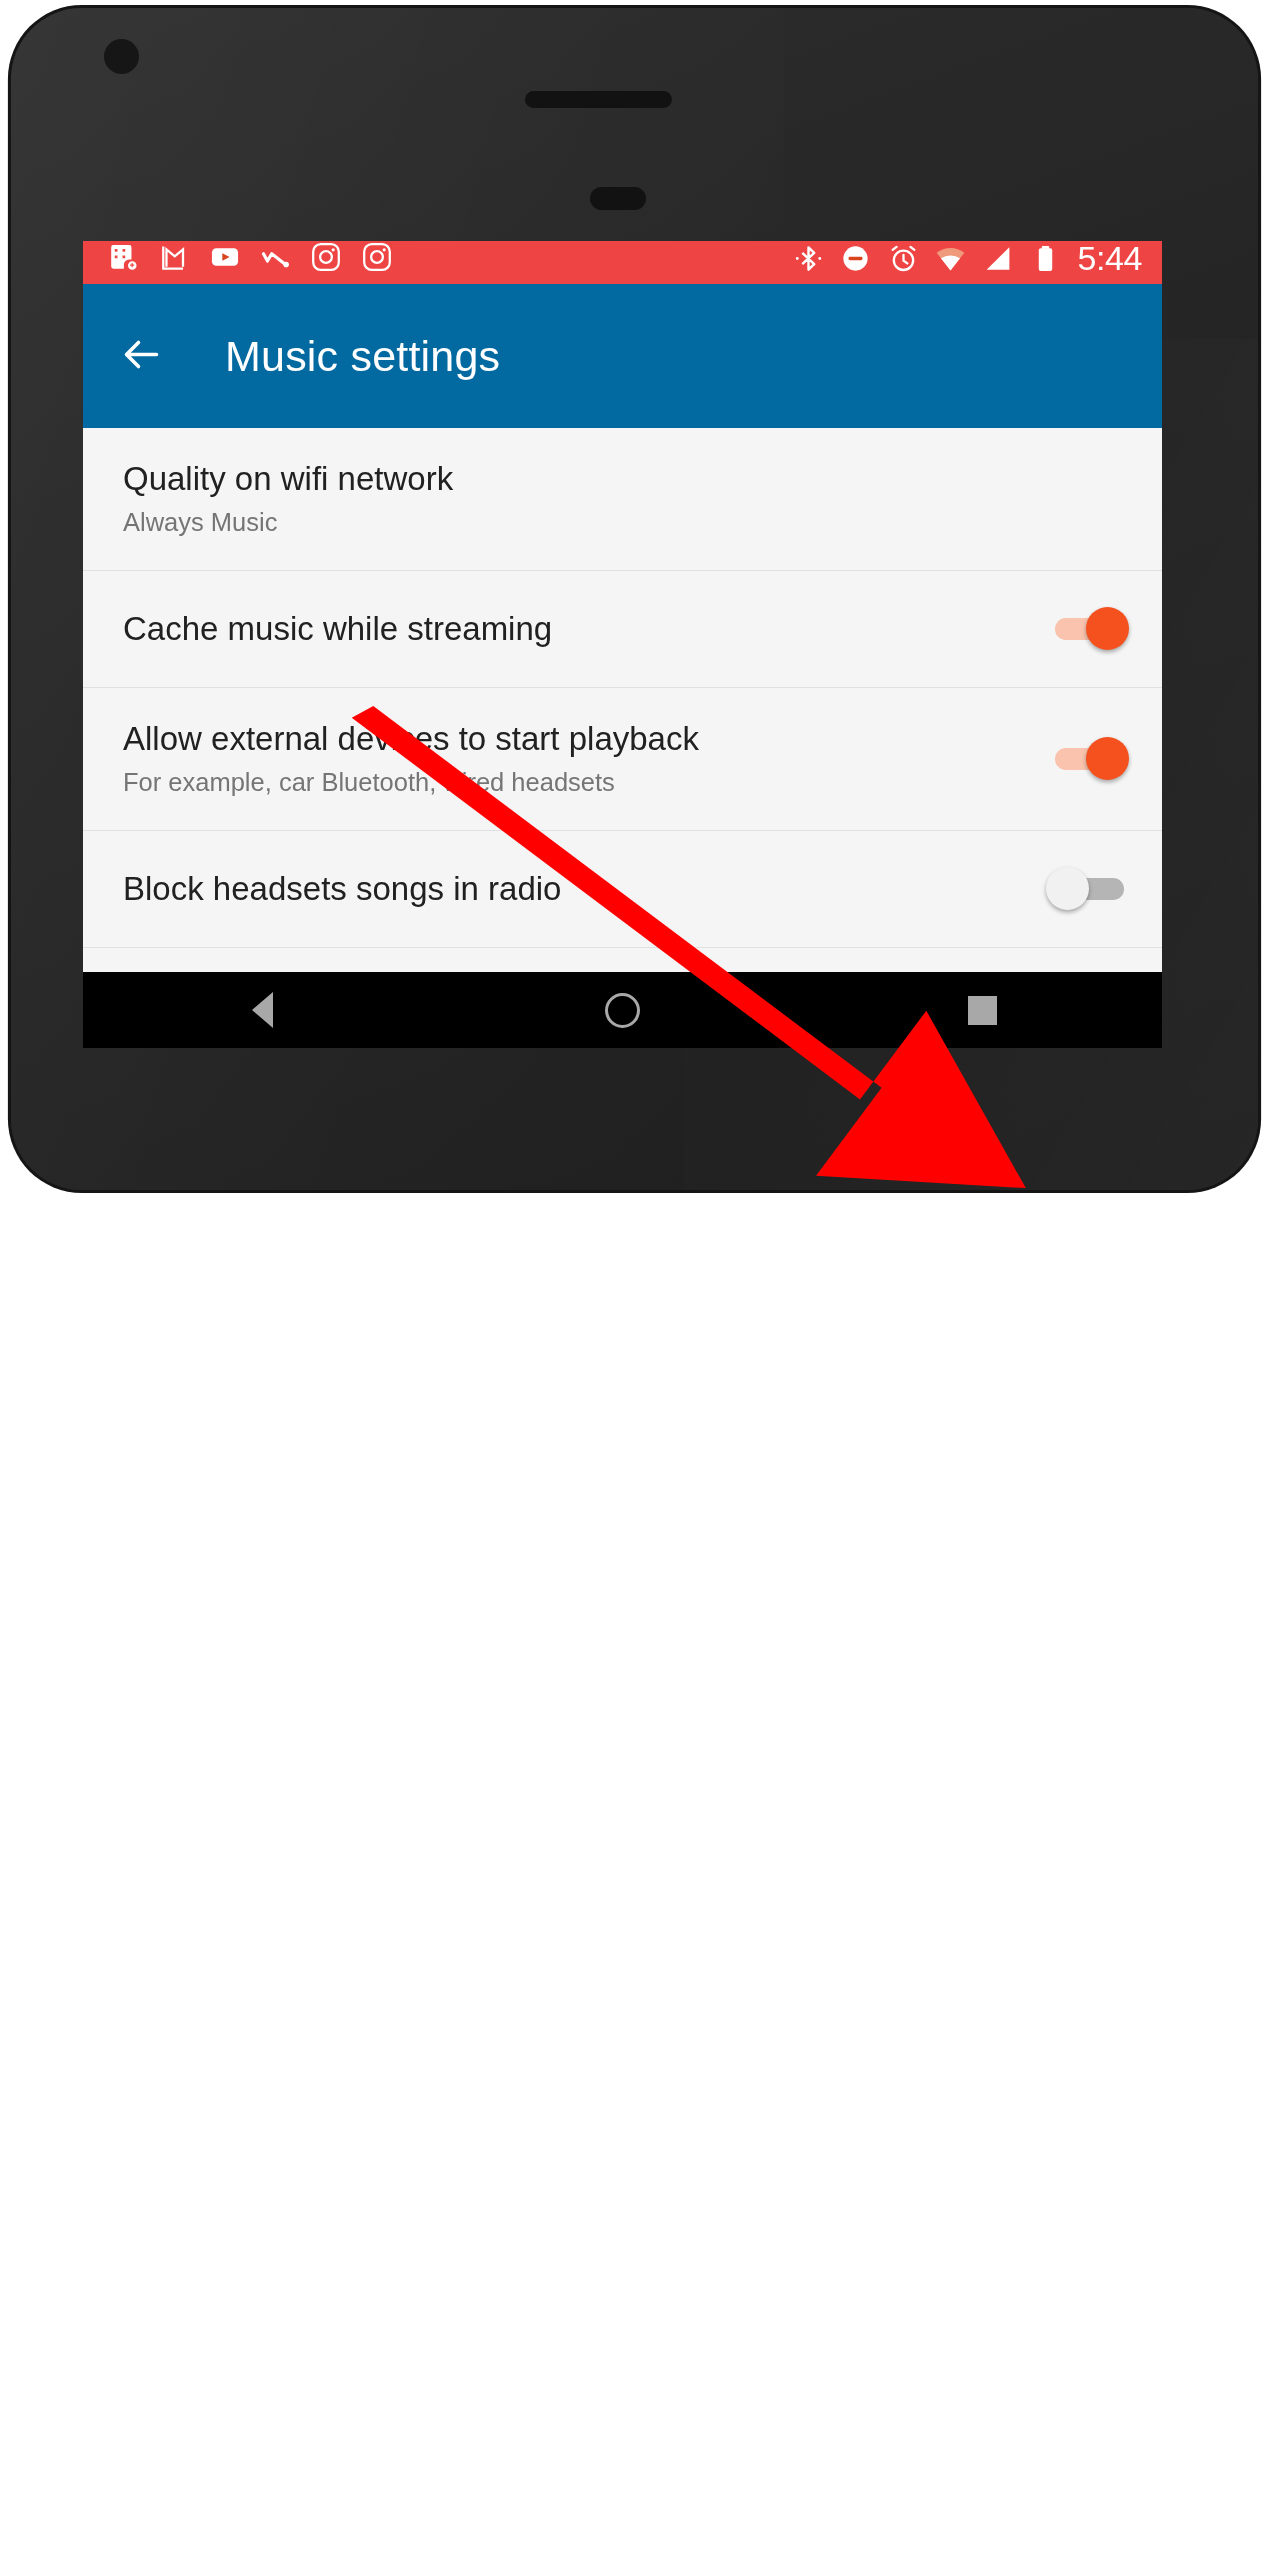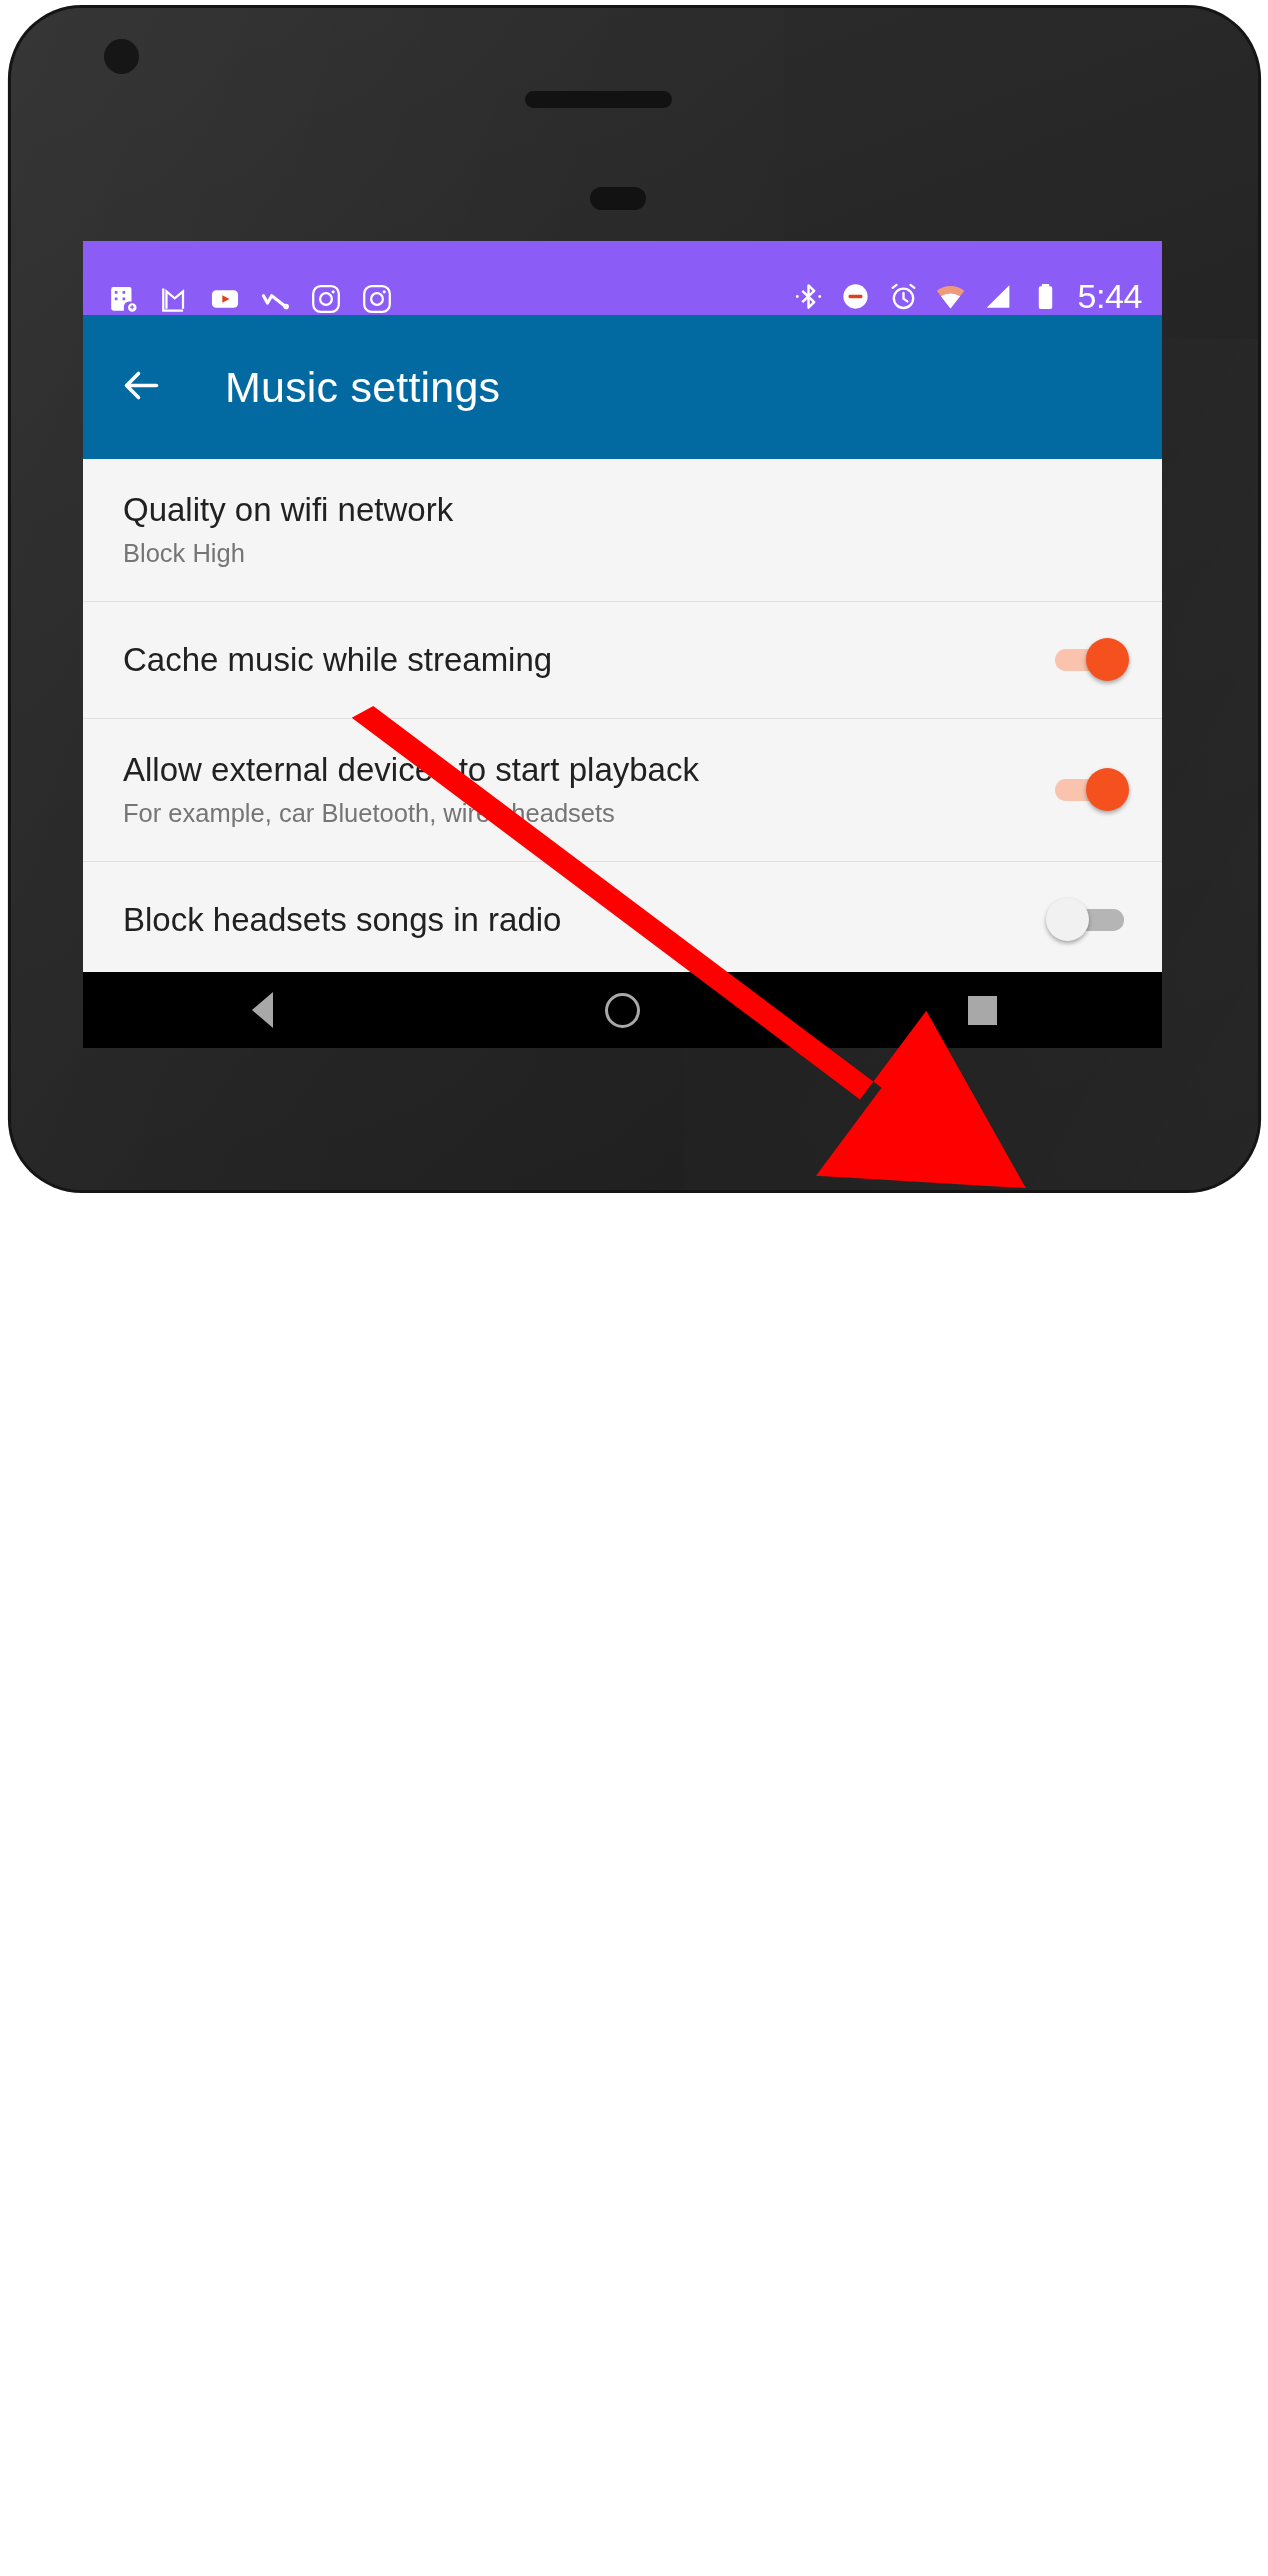--- a/index.html
+++ b/index.html
@@ -48,22 +48,22 @@
   }
 
   
   #screen {
     position:absolute; left:83px; top:241px; width:1079px; height:807px;
     background:#fafafa; overflow:hidden;
   }
 
   
   .statusbar{
-    height:74px; background:#8b5cf6; position:relative;
-    display:flex; align-items:flex-end; color:#fff;
+    height:43px; background:#ef4444; position:relative;
+    display:flex; align-items:flex-start; color:#fff;
   }
   .sb-left{ display:flex; align-items:center; gap:18.5px; padding-left:25px; }
   .sb-right{ display:flex; align-items:center; gap:15.4px; margin-left:auto; padding-right:20px; }
   .sb-icon{ width:32px; height:32px; display:block; }
   .sb-clock{ font-size:34px; font-weight:400; letter-spacing:-0.4px; line-height:1; padding-bottom:2.3px; }
 
   
   .appbar{
     height:144px; background:#0369a1; display:flex; align-items:center;
     padding-left:34px; color:#fff; position:relative;
@@ -216,21 +216,21 @@
       </span>
     </div>
     <div class="appbar-title">Music settings</div>
   </div>
 
   <div class="list">
 
     <div class="row r-2line">
       <div class="row-text">
         <div class="row-title">Quality on wifi network</div>
-        <div class="row-sub">Block High</div>
+        <div class="row-sub">Always Music</div>
       </div>
     </div>
 
     <div class="row r-1line">
       <div class="row-text">
         <div class="row-title">Cache music while streaming</div>
       </div>
       <div class="switch">
         <div class="track"></div>
         <div class="thumb"></div>

